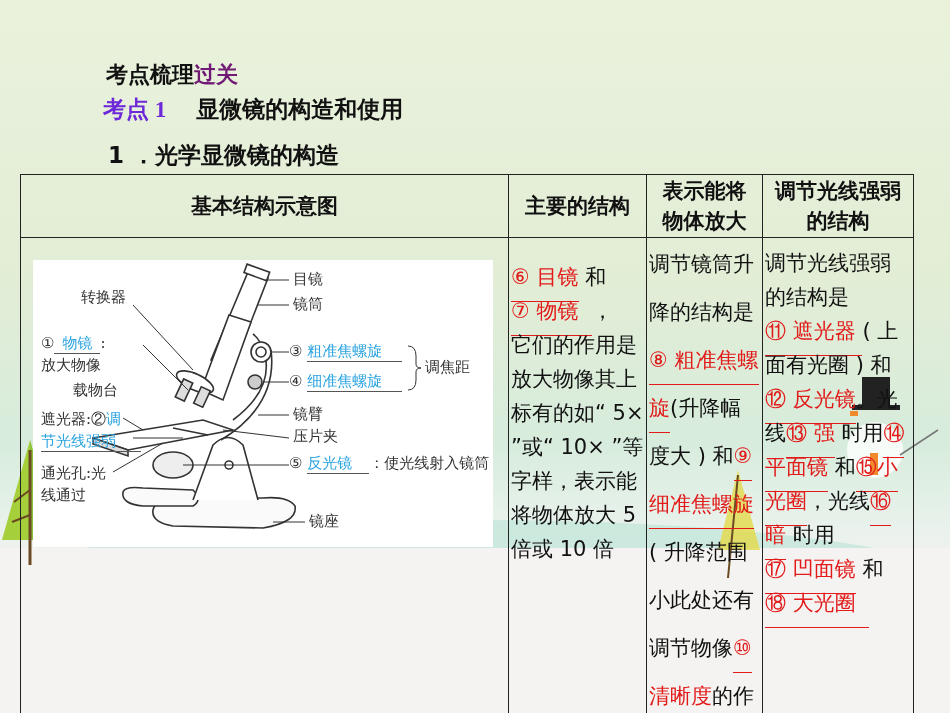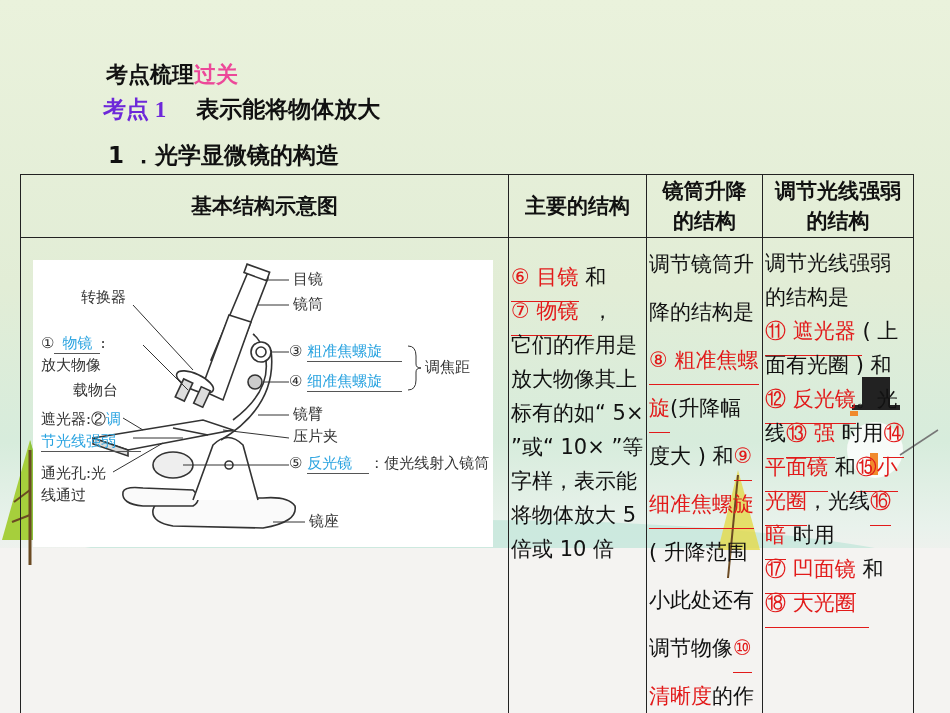--- a/index.html
+++ b/index.html
@@ -14,21 +14,21 @@
   }
   .bg-snow {
     position:absolute; left:0; top:548px; width:950px; height:165px;
     background:#f4f3f1;
   }
   .bg-tree-left { position:absolute; left:0; top:430px; width:60px; height:140px; }
   .bg-tree-mid { position:absolute; left:700px; top:470px; width:60px; height:110px; }
   .bg-snowman { position:absolute; left:830px; top:375px; width:110px; height:120px; }
 
   .header1 { position:absolute; left:106px; top:60px; font-size:22px; font-weight:bold; color:#111; letter-spacing:0px; }
-  .header1 .red { color:#ec4899; }
+  .header1 .red { color:#701a75; }
   .header2 { position:absolute; left:103px; top:94px; font-size:23px; font-weight:bold; color:#111; }
   .header2 .red { color:#6d28d9; font-family:Liberation Serif, serif; }
   .header2 .gap { display:inline-block; width:30px; }
   .header3 { position:absolute; left:108px; top:140px; font-size:23px; font-weight:bold; color:#111; }
 
   table.main {
     position:absolute; left:20px; top:174px; border-collapse:collapse;
     font-size:20px; color:#111;
   }
   table.main td, table.main th {
@@ -75,31 +75,31 @@
   <rect x="22" y="30" width="48" height="5" fill="#222"></rect>
   <rect x="20" y="36" width="8" height="5" fill="#f08a2c"></rect>
   <rect x="40" y="78" width="8" height="22" fill="#f08a2c"></rect>
   <line x1="70" y1="80" x2="108" y2="55" stroke="#777" stroke-width="1.5"></line>
 </svg>
 
 <div class="header1">
   <span>考点梳理</span><span class="red">过关</span>
 </div>
 <div class="header2">
-  <span class="red">考点 1</span><span class="gap"></span><span>表示能将物体放大</span>
+  <span class="red">考点 1</span><span class="gap"></span><span>显微镜的构造和使用</span>
 </div>
 <div class="header3">1 ．光学显微镜的构造</div>
 
 <table class="main">
   <tbody>
       <tr style="height:63px;">
     <th class="c1">基本结构示意图</th>
     <th class="c2">主要的结构</th>
     <th class="c3">
-          <div style="width:100px;margin:0 auto;line-height:30px;">镜筒升降的结构</div>
+          <div style="width:100px;margin:0 auto;line-height:30px;">表示能将物体放大</div>
         </th>
     <th class="c4">
           <div style="width:130px;margin:0 auto;line-height:30px;">调节光线强弱的结构</div>
         </th>
   </tr>
   <tr style="height:420px;">
     <td class="c1">
       <div class="diagram">
         <svg width="460" height="287" viewBox="0 0 460 287">
           <g fill="none" stroke="#333" stroke-width="1.6">

